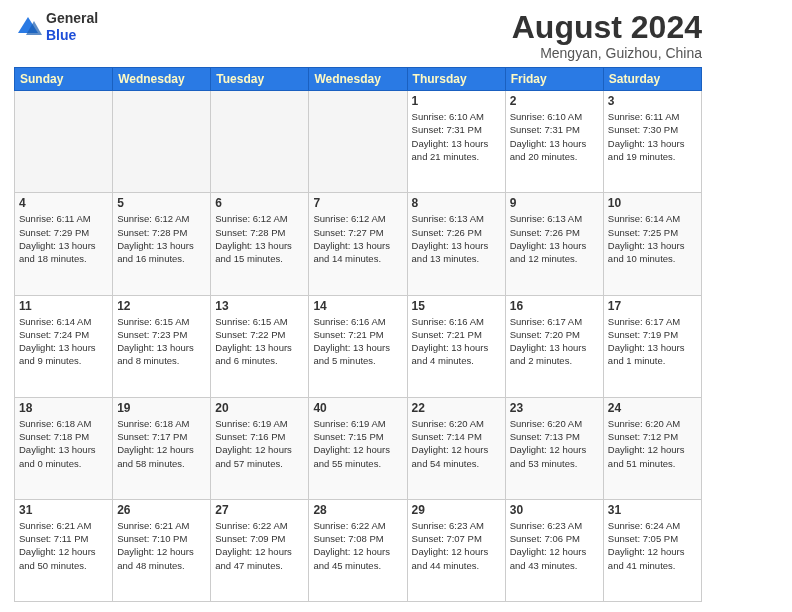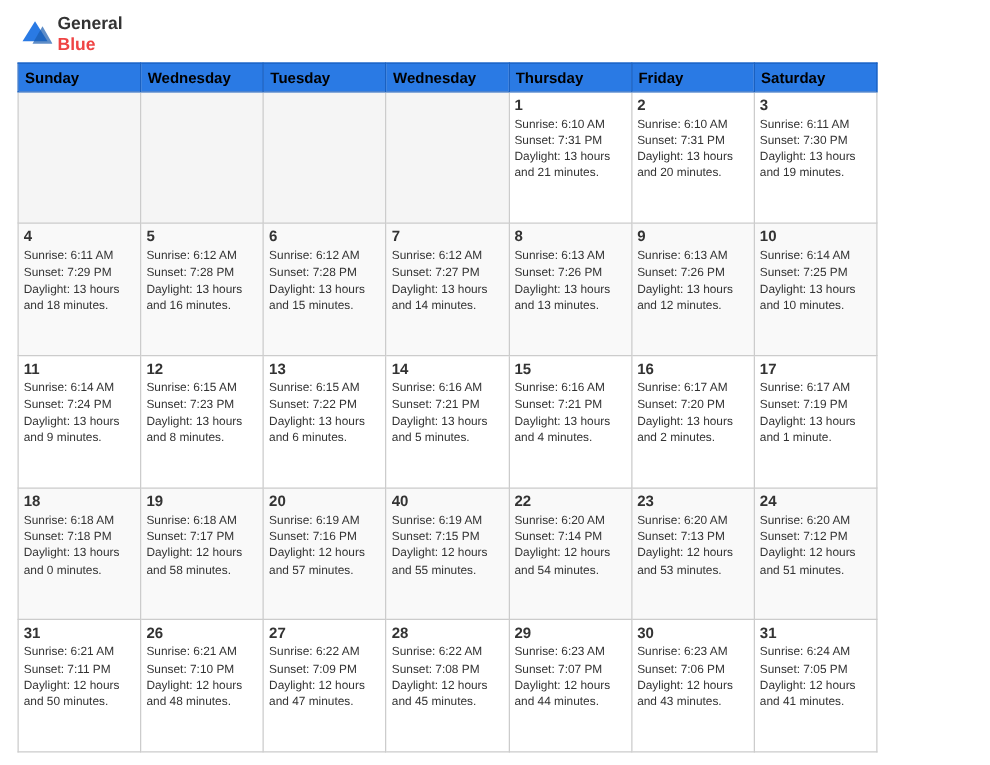--- a/index.html
+++ b/index.html
@@ -27,21 +27,21 @@
       display: flex;
       align-items: center;
       gap: 4px;
     }
     .logo-text {
       font-size: 14px;
       font-weight: bold;
       line-height: 1.2;
     }
     .logo-text .general { color: #333; }
-    .logo-text .blue { color: #ef4444; }
+    .logo-text .blue { color: #1d4ed8; }
     .logo-icon {
       width: 28px;
       height: 28px;
     }
     .title-block {
       text-align: right;
     }
     .title-block .month-year {
       font-size: 32px;
       font-weight: bold;
@@ -53,21 +53,21 @@
       color: #555;
     }
     .calendar {
       flex: 1;
       border-collapse: collapse;
       width: 100%;
       table-layout: fixed;
     }
     .calendar th {
       background: #2a7ae4;
-      color: #000000;
+      color: #fef9c3;
       text-align: left;
       padding: 4px 5px;
       font-size: 12px;
       border: 1px solid #1a60c0;
     }
     .calendar td {
       border: 1px solid #ccc;
       vertical-align: top;
       padding: 3px 4px;
       font-size: 10px;
@@ -102,20 +102,24 @@
     <div class="logo">
       <svg class="logo-icon" viewBox="0 0 28 28">
         <polygon points="14,4 24,20 4,20" fill="#2a7ae4"></polygon>
         <polygon points="20,8 28,22 12,22" fill="#1a5db0" opacity="0.7"></polygon>
       </svg>
       <div class="logo-text">
         <span class="general">General</span><br>
         <span class="blue">Blue</span>
       </div>
     </div>
+    <div class="title-block">
+      <div class="month-year">August 2024</div>
+      <div class="location">Mengyan, Guizhou, China</div>
+    </div>
   </div>
 
   <table class="calendar">
     <thead>
       <tr id="weekday-header">
           <th>Sunday</th>
           <th>Wednesday</th>
           <th>Tuesday</th>
           <th>Wednesday</th>
           <th>Thursday</th>

